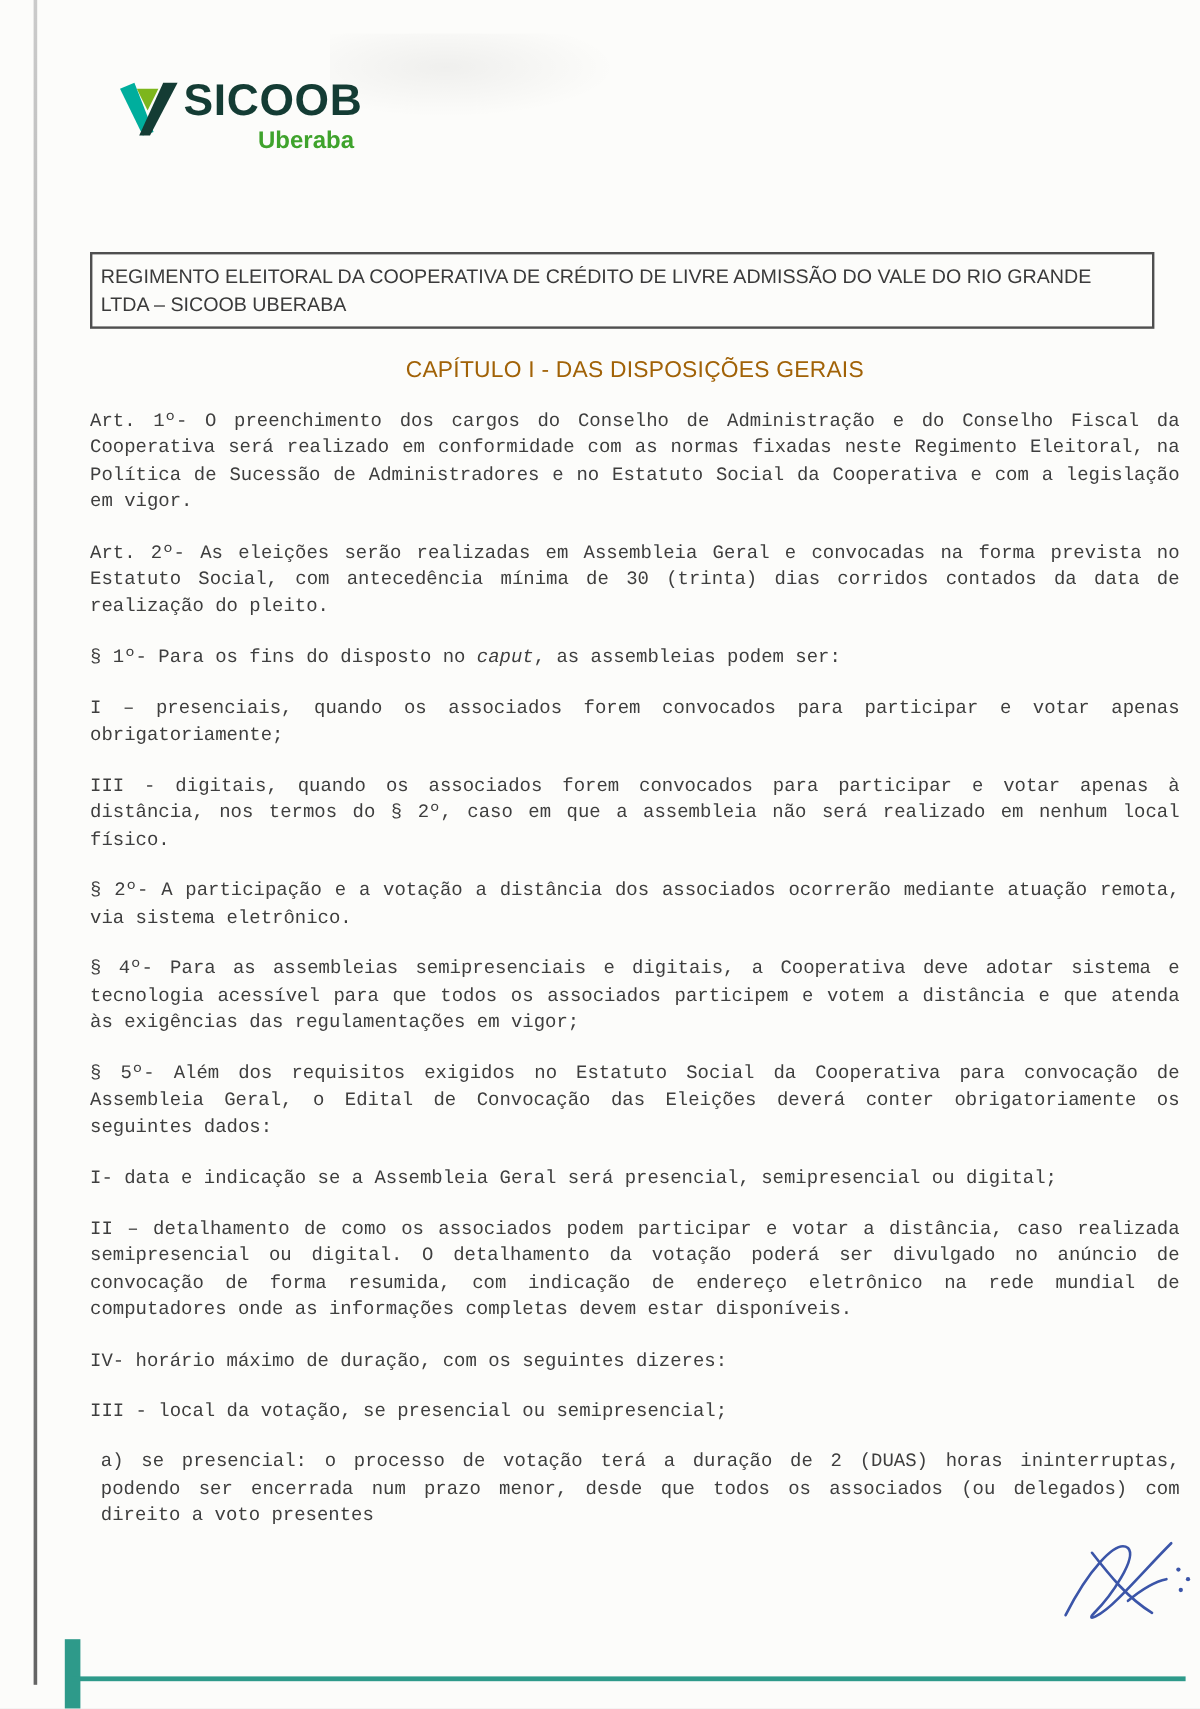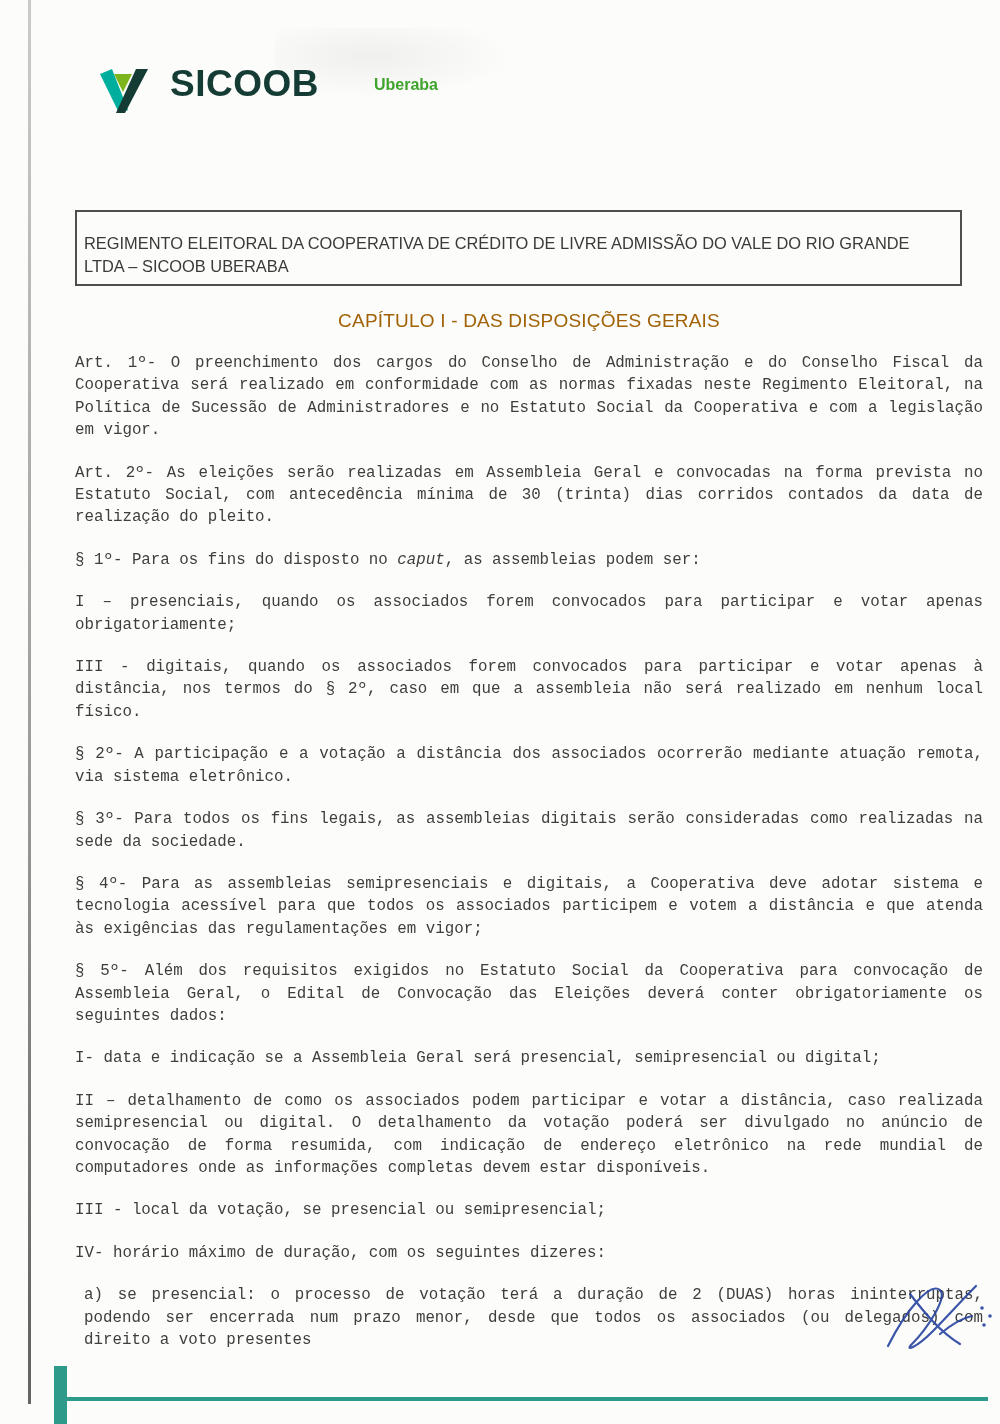--- a/index.html
+++ b/index.html
@@ -34,39 +34,39 @@
     position: absolute; left: 275px; top: 28px;
     width: 240px; height: 70px;
     background: radial-gradient(ellipse at 40% 40%, rgba(0,0,0,0.05), rgba(0,0,0,0) 70%);
   }
   
   .logo {
     position: absolute; left: 98px; top: 64px;
     display: flex; align-items: flex-start;
   }
   .logo-mark { width: 52px; height: 46px; margin-top: 4px; }
-  .logo-text { display: flex; flex-direction: row; margin-left: 20px; }
+  .logo-text { display: flex; flex-direction: column; margin-left: 3px; }
   .logo-brand {
     font-size: 37px; font-weight: 800; letter-spacing: 0.5px;
     color: #143c34; line-height: 40px;
   }
   .logo-city {
-    font-size: 16px; font-weight: 700; color: #3fa32c;
+    font-size: 20px; font-weight: 700; color: #3fa32c;
     margin-top: 2px; align-self: center; padding-left: 55px;
   }
   
   .content {
     position: absolute; left: 75px; top: 0;
     width: 908px;
   }
   .title-box {
     margin-top: 210px;
     width: 869px;
     border: 2px solid #4f4f4f;
-    padding: 20px 7px 6px 7px;
+    padding: 8px 7px 6px 7px;
     font-size: 16.4px;
     line-height: 23px;
     color: #3a3a3a;
     text-align: left;
   }
   h2.chapter {
     font-size: 19px; font-weight: 400; color: #a16207;
     text-align: center; margin: 24px 0 0 0; letter-spacing: 0.2px;
   }
   p.body-par {
@@ -120,33 +120,32 @@
 
     <p class="body-par"><span>§ 1º- Para os fins do disposto no </span><em class="caput">caput</em><span>, as assembleias podem ser:</span></p>
 
     <p class="body-par">I – presenciais, quando os associados forem convocados para participar e votar apenas obrigatoriamente;</p>
 
 
     <p class="body-par">III - digitais, quando os associados forem convocados para participar e votar apenas à distância, nos termos do § 2º, caso em que a assembleia não será realizado em nenhum local físico.</p>
 
     <p class="body-par">§ 2º- A participação e a votação a distância dos associados ocorrerão mediante atuação remota, via sistema eletrônico.</p>
 
-    <p class="body-par">§ 3º- Para todos os fins legais, as assembleias digitais serão consideradas como realizadas na sede da sociedade.</p>
 
     <p class="body-par">§ 4º- Para as assembleias semipresenciais e digitais, a Cooperativa deve adotar sistema e tecnologia acessível para que todos os associados participem e votem a distância e que atenda às exigências das regulamentações em vigor;</p>
 
     <p class="body-par">§ 5º-  Além dos requisitos exigidos no Estatuto Social da Cooperativa para convocação de Assembleia Geral, o Edital de Convocação das Eleições deverá conter obrigatoriamente os seguintes dados:</p>
 
     <p class="body-par">I- data e indicação se a Assembleia Geral será presencial, semipresencial ou digital;</p>
 
     <p class="body-par">II – detalhamento de como os associados podem participar e votar a distância, caso realizada semipresencial ou digital. O detalhamento da votação poderá ser divulgado no anúncio de convocação de forma resumida, com indicação de endereço eletrônico na rede mundial de computadores onde as informações completas devem estar disponíveis.</p>
 
+    <p class="body-par">IV- horário máximo de duração, com os seguintes dizeres:</p>
+
     <p class="body-par">III - local da votação, se presencial ou semipresencial;</p>
-
-    <p class="body-par">IV- horário máximo de duração, com os seguintes dizeres:</p>
 
     <p class="body-par indent">a) se presencial:  o processo de votação terá a duração de 2 (DUAS) horas ininterruptas, podendo ser encerrada num prazo menor, desde que todos os associados (ou delegados) com direito a voto presentes</p>
 
   </div>
 
   <svg class="signature" viewBox="0 0 118 96" aria-hidden="true">
     <g fill="none" stroke="#2743a0" stroke-width="2.2" stroke-linecap="round" opacity="0.9">
       <path d="M6 74 C 24 38, 48 10, 58 18 C 66 26, 44 58, 30 72 C 22 80, 34 76, 50 60 C 64 46, 80 28, 94 14"></path>
       <path d="M28 22 C 42 40, 58 60, 78 72"></path>
       <path d="M58 62 C 70 52, 80 46, 90 44"></path>

